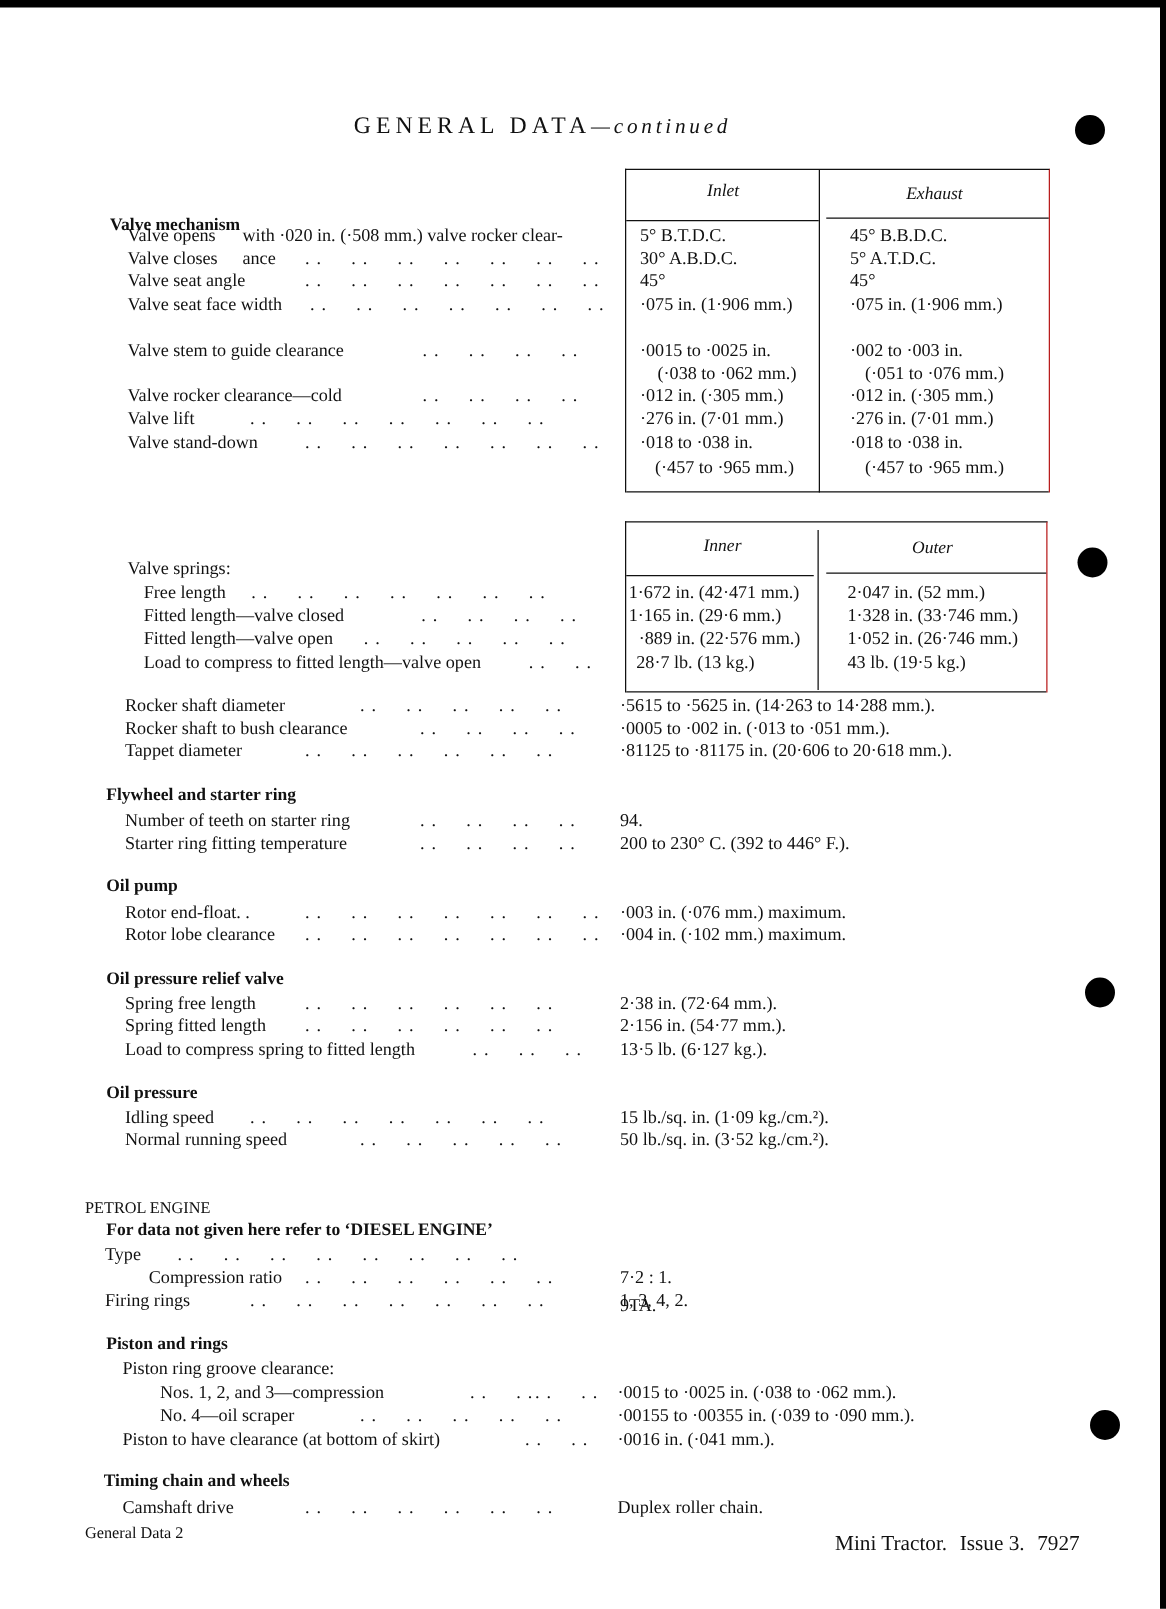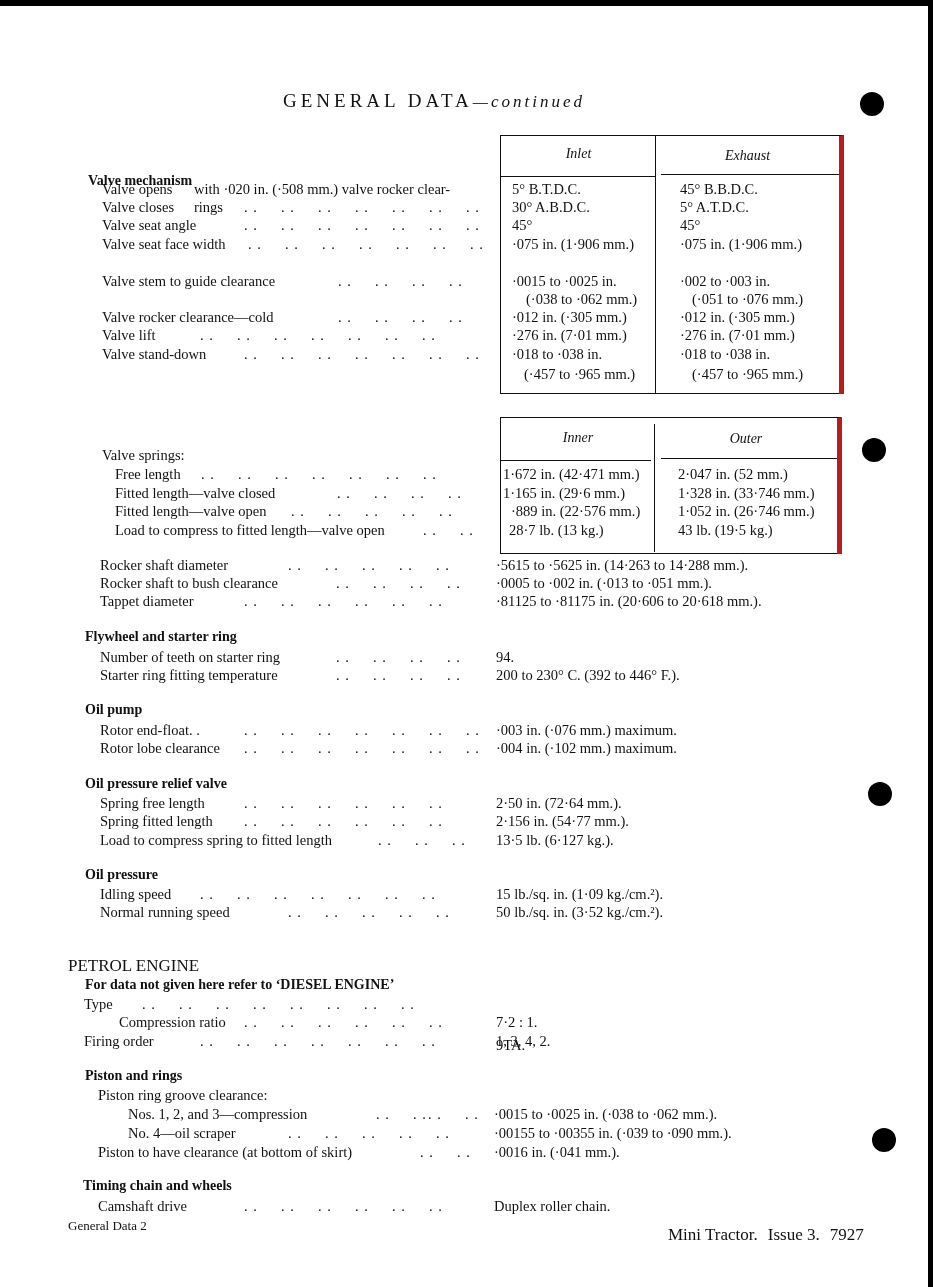--- a/index.html
+++ b/index.html
@@ -14,21 +14,21 @@
   .punch { position: absolute; width: 24px; height: 24px; border-radius: 50%; background: #000; }
   .title {
     position: absolute; left: 283px; top: 90px; font-size: 19px; letter-spacing: 4px;
   }
   .title .cont { font-style: italic; letter-spacing: 3px; font-size: 17px; }
   .row { position: absolute; white-space: nowrap; line-height: 18px; }
   .head { font-weight: bold; font-size: 14px; }
   .lbl { position: absolute; white-space: nowrap; text-align: center; }
   .dots { position: absolute; white-space: pre; letter-spacing: 1px; }
   .val { position: absolute; white-space: nowrap; }
-  .tbl { position: absolute; border-left: 1px solid #111; border-right: 5px solid #b91c1c; border-top: 1px solid #111; }
+  .tbl { position: absolute; border-left: 1px solid #111; border-right: 1px solid #b91c1c; border-top: 1px solid #111; }
   .tbl .colhead { position: absolute; font-style: italic; font-size: 14px; text-align: center; }
   .tbl .hline { position: absolute; height: 1px; background: #111; }
   .tbl .vline { position: absolute; width: 1px; background: #111; }
   .footer-left { position: absolute; left: 68px; top: 1218px; font-size: 13px; }
   .footer-right { position: absolute; left: 668px; top: 1225px; font-size: 17px; }
   .footer-right span { margin-right: 10px; }
 </style>
 </head>
 <body>
 
@@ -55,21 +55,21 @@
 <div class="row head" style="left:88px;top:160px;margin-top:12px;">Valve mechanism</div>
 
 <div class="row" style="left:102px;top:180px;width:800px;">
   <span class="lbl" style="left:0;">Valve opens</span>
   <span class="lbl" style="left:92px;">with ·020 in. (·508 mm.) valve rocker clear-</span>
   <span class="val" style="left:410px;">5° B.T.D.C.</span>
   <span class="val" style="left:578px;">45° B.B.D.C.</span>
 </div>
 <div class="row" style="left:102px;top:198px;width:800px;">
   <span class="lbl" style="left:0;">Valve closes</span>
-  <span class="lbl" style="left:92px;">rings</span>
+  <span class="lbl" style="left:92px;">ance</span>
   <span class="dots" style="left:142px;">. .     . .     . .     . .     . .     . .     . .</span>
   <span class="val" style="left:410px;">30° A.B.D.C.</span>
   <span class="val" style="left:578px;">5° A.T.D.C.</span>
 </div>
 <div class="row" style="left:102px;top:216px;width:800px;">
   <span class="lbl" style="left:0;">Valve seat angle</span>
   <span class="dots" style="left:142px;">. .     . .     . .     . .     . .     . .     . .</span>
   <span class="val" style="left:410px;">45°</span>
   <span class="val" style="left:578px;">45°</span>
 </div>
@@ -180,21 +180,21 @@
 <div class="row" style="left:100px;top:739px;width:800px;">
   <span class="lbl" style="left:0;">Rotor lobe clearance</span>
   <span class="dots" style="left:144px;">. .     . .     . .     . .     . .     . .     . .</span>
   <span class="val" style="left:396px;">·004 in. (·102 mm.) maximum.</span>
 </div>
 
 <div class="row head" style="left:85px;top:775px;">Oil pressure relief valve</div>
 <div class="row" style="left:100px;top:794px;width:800px;">
   <span class="lbl" style="left:0;">Spring free length</span>
   <span class="dots" style="left:144px;">. .     . .     . .     . .     . .     . .</span>
-  <span class="val" style="left:396px;">2·50 in. (72·64 mm.).</span>
+  <span class="val" style="left:396px;">2·38 in. (72·64 mm.).</span>
 </div>
 <div class="row" style="left:100px;top:812px;width:800px;">
   <span class="lbl" style="left:0;">Spring fitted length</span>
   <span class="dots" style="left:144px;">. .     . .     . .     . .     . .     . .</span>
   <span class="val" style="left:396px;">2·156 in. (54·77 mm.).</span>
 </div>
 <div class="row" style="left:100px;top:831px;width:800px;">
   <span class="lbl" style="left:0;">Load to compress spring to fitted length</span>
   <span class="dots" style="left:278px;">. .     . .     . .</span>
   <span class="val" style="left:396px;">13·5 lb. (6·127 kg.).</span>
@@ -205,34 +205,34 @@
   <span class="lbl" style="left:0;">Idling speed</span>
   <span class="dots" style="left:100px;">. .     . .     . .     . .     . .     . .     . .</span>
   <span class="val" style="left:396px;">15 lb./sq. in. (1·09 kg./cm.²).</span>
 </div>
 <div class="row" style="left:100px;top:903px;width:800px;">
   <span class="lbl" style="left:0;">Normal running speed</span>
   <span class="dots" style="left:188px;">. .     . .     . .     . .     . .</span>
   <span class="val" style="left:396px;">50 lb./sq. in. (3·52 kg./cm.²).</span>
 </div>
 
-<div class="row" style="left:68px;top:957px;font-size:17px;">PETROL ENGINE</div>
+<div class="row" style="left:68px;top:957px;font-size:13px;">PETROL ENGINE</div>
 <div class="row head" style="left:85px;top:976px;">For data not given here refer to ‘DIESEL ENGINE’</div>
 <div class="row" style="left:84px;top:995px;width:800px;">
   <span class="lbl" style="left:0;">Type</span>
   <span class="dots" style="left:58px;">. .     . .     . .     . .     . .     . .     . .     . .</span>
   <span class="val" style="left:412px;margin-top:41px;">9TA.</span>
 </div>
 <div class="row" style="left:84px;top:1013px;width:800px;">
   <span class="lbl" style="left:0;margin-left:35px;">Compression ratio</span>
   <span class="dots" style="left:160px;">. .     . .     . .     . .     . .     . .</span>
   <span class="val" style="left:412px;">7·2 : 1.</span>
 </div>
 <div class="row" style="left:84px;top:1032px;width:800px;">
-  <span class="lbl" style="left:0;">Firing order</span>
+  <span class="lbl" style="left:0;">Firing rings</span>
   <span class="dots" style="left:116px;">. .     . .     . .     . .     . .     . .     . .</span>
   <span class="val" style="left:412px;">1, 3, 4, 2.</span>
 </div>
 
 <div class="row head" style="left:85px;top:1067px;">Piston and rings</div>
 <div class="row" style="left:98px;top:1086px;">Piston ring groove clearance:</div>
 <div class="row" style="left:128px;top:1105px;width:760px;">
   <span class="lbl" style="left:0;">Nos. 1, 2, and 3—compression</span>
   <span class="dots" style="left:248px;">. .     . .</span>
   <span class="dots" style="left:300px;">. .     . .</span>

